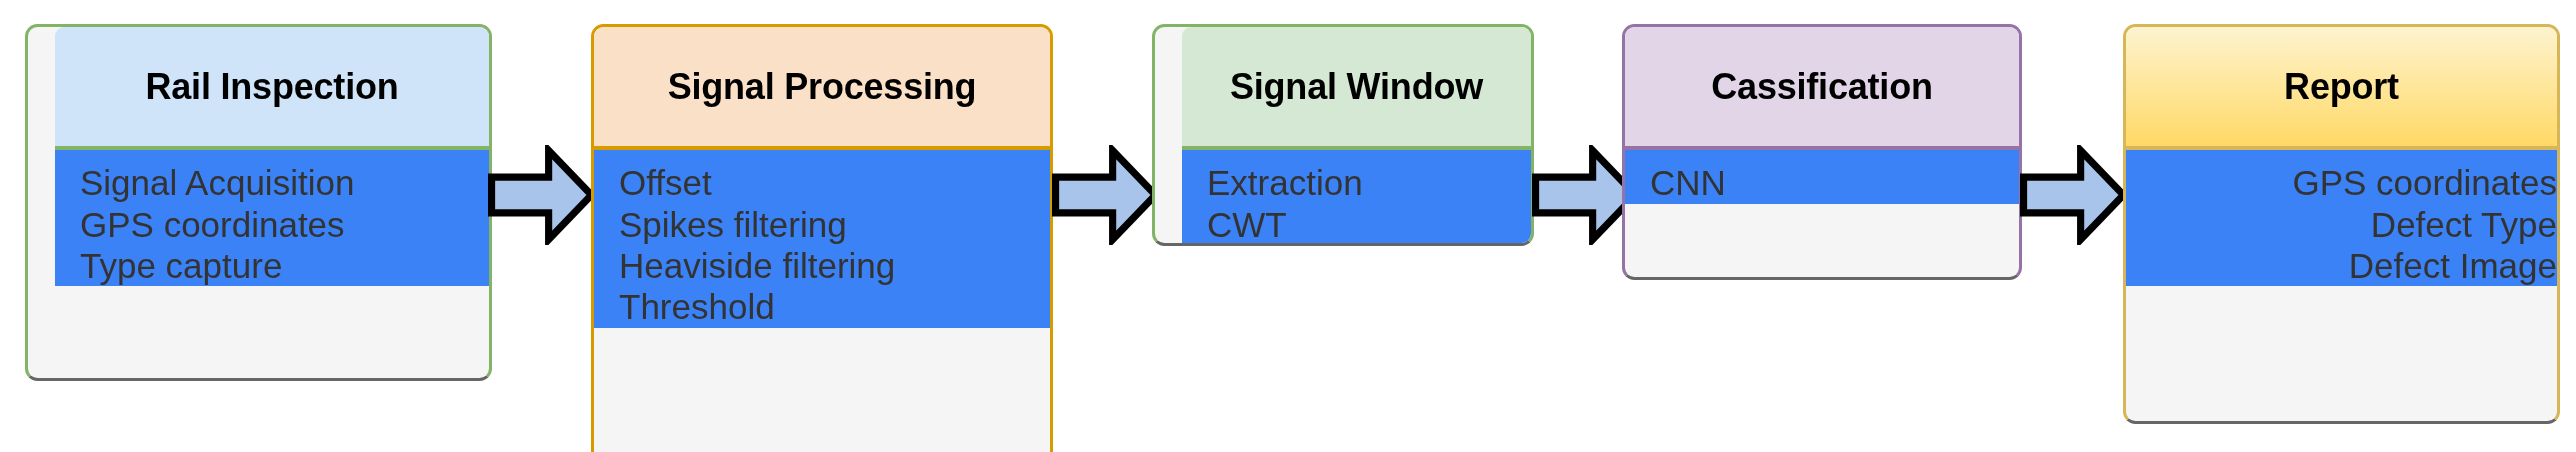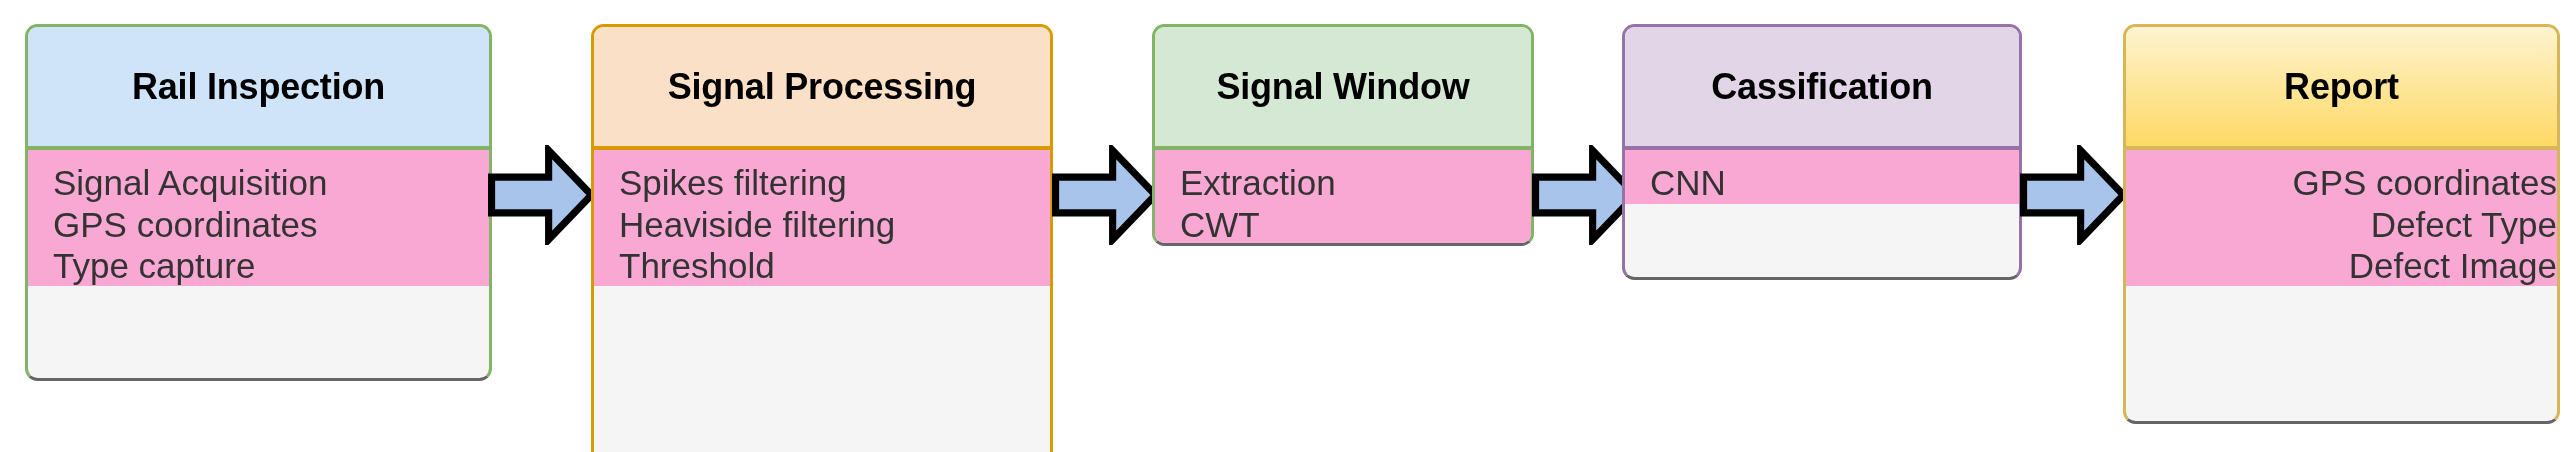--- a/index.html
+++ b/index.html
@@ -39,38 +39,38 @@
     justify-content: center;
     font-size: 36px;
     font-weight: bold;
     color: #000000;
     letter-spacing: -0.2px;
     line-height: 1;
   }
   .node-body {
     box-sizing: border-box;
     padding: 12.4px 0 0 25px;
-    background: #f9a8d4;
+    background: #3b82f6;
   }
   .node-line {
     font-size: 35px;
     color: #333333;
     line-height: 1.18;
     white-space: nowrap;
   }
 
   
   .hdr-blue   { background: #cfe4f9; border-bottom: 4.4px solid #82b366; }
   .hdr-orange { background: #fbe0c8; border-bottom: 4.4px solid #d79b00; }
   .hdr-green  { background: #d5e8d4; border-bottom: 4.4px solid #82b366; }
   .hdr-purple { background: #e1d5e7; border-bottom: 4.4px solid #9673a6; }
   .hdr-gold   { background: linear-gradient(to bottom, #fdf3cf 0%, #ffd966 100%);
                 border-bottom: 4.4px solid #d6b656; }
 
-  .edge-green  { border-top-color: #82b366; border-left-color: #82b366; border-right-color: #82b366; }
+  .edge-green  { border-top-color: #82b366; border-left-color: #82b366; border-right-color: #82b366; padding-left: 27px; }
   .edge-orange { border-top-color: #d79b00; border-left-color: #d79b00; border-right-color: #d79b00; }
   .edge-purple { border-top-color: #9673a6; border-left-color: #9673a6; border-right-color: #9673a6; }
   .edge-gold   { border-top-color: #d6b656; border-left-color: #d6b656; border-right-color: #d6b656; }
 
   
   .node-header { border-radius: 9px 9px 0 0; }
 
   
   .arrow {
     position: absolute;
@@ -96,20 +96,21 @@
     <svg width="107" height="100" viewBox="0 0 120 112">
       <polygon points="4,36 68,36 68,6 116,56 68,106 68,76 4,76" fill="#a9c4eb" stroke="#000000" stroke-width="8" stroke-linejoin="miter"></polygon>
     </svg>
   </div>
 
   <div class="node edge-orange" style="left:591px; top:24px; width:462px; height:452px;">
     <div class="node-header hdr-orange">
       <span>Signal Processing</span>
     </div>
     <div class="node-body">
+      <div class="node-line">Offset</div>
       <div class="node-line">Spikes filtering</div>
       <div class="node-line">Heaviside filtering</div>
       <div class="node-line">Threshold</div>
     </div>
   </div>
 
   <div class="arrow" style="left:1052px; top:145px; width:107px; height:100px;">
     <svg width="107" height="100" viewBox="0 0 120 112">
       <polygon points="4,36 68,36 68,6 116,56 68,106 68,76 4,76" fill="#a9c4eb" stroke="#000000" stroke-width="8" stroke-linejoin="miter"></polygon>
     </svg>

